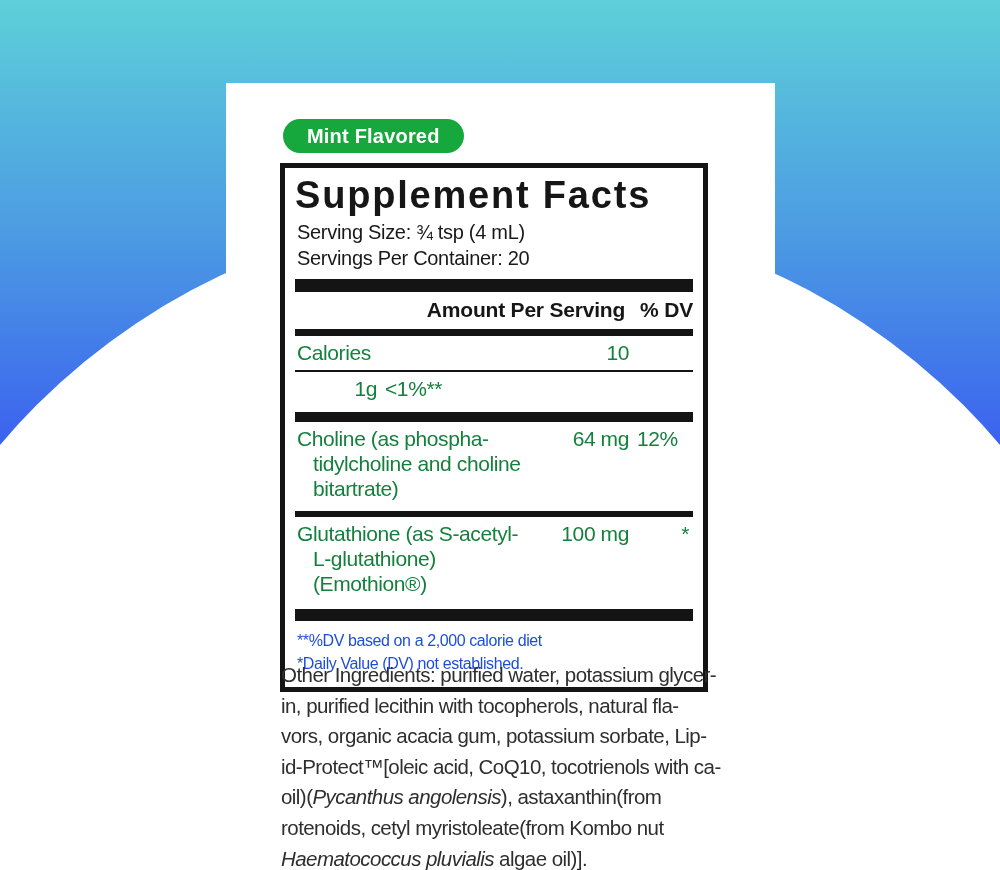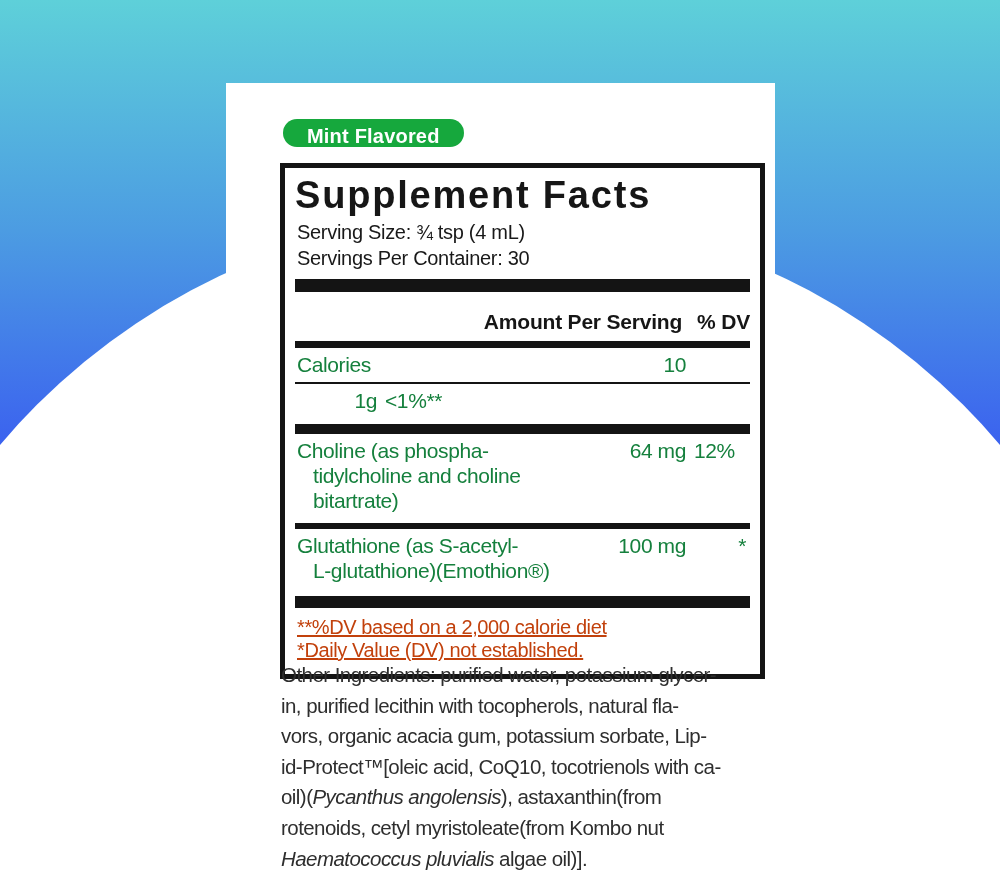--- a/index.html
+++ b/index.html
@@ -20,29 +20,29 @@
 
   
   .card {
     position: absolute; left: 226px; top: 83px;
     width: 549px; height: 787px; background: #ffffff;
   }
 
   
   .badge {
     position: absolute; left: 283px; top: 119px;
-    height: 28px; line-height: 34px; padding: 0 24px;
+    height: 34px; line-height: 34px; padding: 0 24px;
     border-radius: 17px; color: #ffffff;
     font-size: 20px; font-weight: bold; letter-spacing: 0.2px;
   }
 
   
   .panel {
     position: absolute; left: 280px; top: 163px;
-    width: 485px; min-height: 482px;
+    width: 428px; min-height: 482px;
     border: 5px solid #141414; background: #ffffff;
     color: #141414;
   }
   .panel-inner { padding: 4px 10px 10px 10px; }
 
   .sf-title {
     font-size: 38px; font-weight: bold; letter-spacing: 1.8px;
     line-height: 46px; white-space: nowrap; color: #161616;
   }
   .serving-line {
@@ -54,32 +54,32 @@
   .bar-13 { height: 13px; }
   .bar-10 { height: 10px; margin-top: 6px; }
   .bar-12 { height: 12px; margin-top: 8px; }
   .rule-7 { height: 7px; background: #141414; }
   .rule-6 { height: 6px; background: #141414; margin-top: 5px; }
   .rule-2 { height: 2px; background: #141414; }
 
   .hdr-row {
     display: flex; justify-content: flex-end; gap: 15px;
     font-size: 21px; font-weight: bold; letter-spacing: -0.2px;
-    padding: 6px 0 7px 0; color: #161616; margin-top: 12px;
+    padding: 6px 0 7px 0; color: #161616;
   }
 
   .nut-row { display: flex; align-items: flex-start; padding: 4px 0 5px 2px;
              font-size: 21px; line-height: 25px; letter-spacing: -0.4px; color: #15803d; }
   .nut-name { flex: 1 1 auto; white-space: pre-line; padding-left: 16px; text-indent: -16px; }
   .nut-amt  { flex: 0 0 80px; text-align: right; }
   .nut-dv   { flex: 0 0 64px; text-align: left; padding-left: 8px; }
   .nut-dv.right { text-align: right; padding-left: 0; padding-right: 4px; }
 
   .footnotes { padding: 8px 0 2px 2px; }
-  .footnote-line { font-size: 20px; line-height: 23px; letter-spacing: -0.4px; color: #c2410c; text-decoration: underline; }
+  .footnote-line { font-size: 16px; line-height: 23px; letter-spacing: -0.4px; color: #1d4ed8; }
 
   
   .ingredients {
     position: absolute; left: 281px; top: 660px; width: 440px;
     color: #2e2e2e;
   }
   .ing-line {
     font-size: 20.5px; line-height: 30.6px; letter-spacing: -0.55px;
     white-space: nowrap;
   }
@@ -95,21 +95,21 @@
 
   <div class="badge" style="background: rgb(22, 168, 61);">Mint Flavored</div>
 
   <div class="panel">
     <div class="panel-inner">
 
       <div class="sf-title">Supplement Facts</div>
 
       <div class="serving-block">
         <div class="serving-line">Serving Size: ¾ tsp (4 mL)</div>
-        <div class="serving-line">Servings Per Container: 30</div>
+        <div class="serving-line">Servings Per Container: 20</div>
       </div>
 
       <div class="bar bar-13"></div>
 
       <div class="hdr-row">
         <span>Amount Per Serving</span>
         <span>% DV</span>
       </div>
 
       <div class="rule-7"></div>

